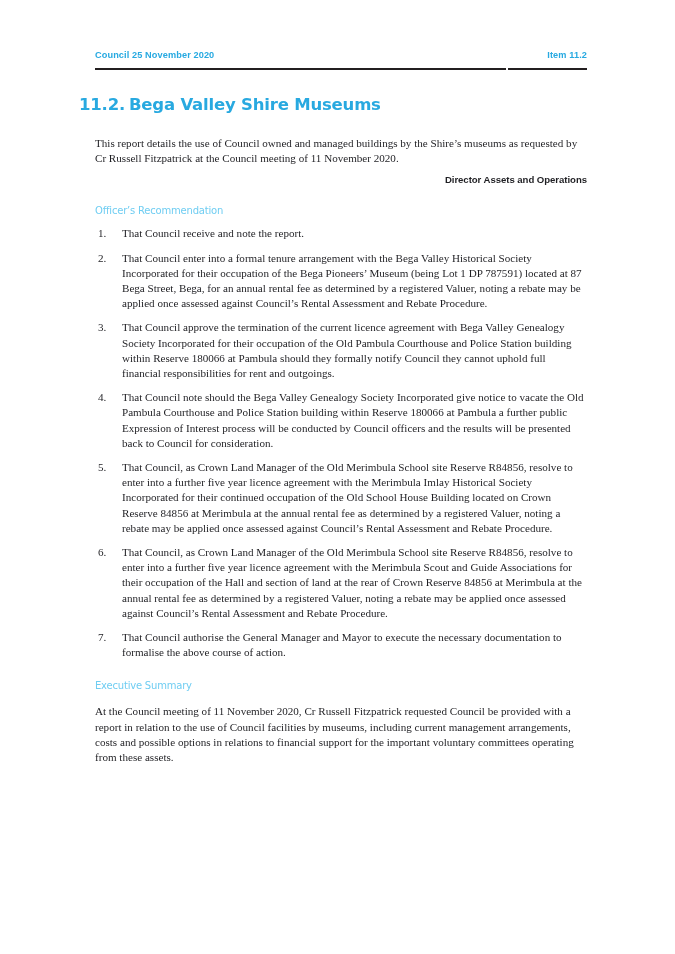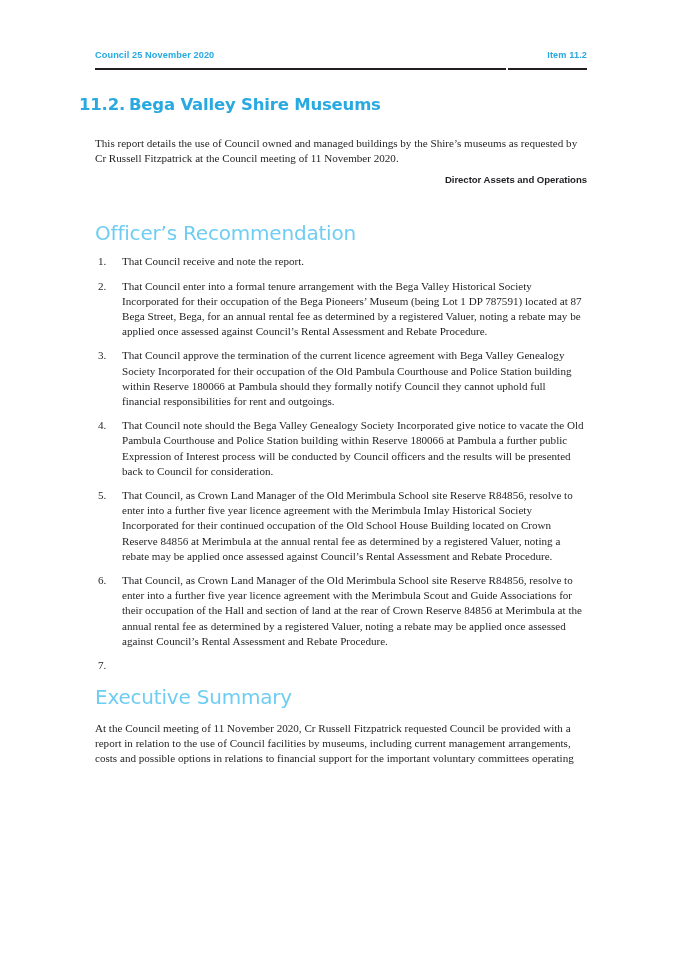--- a/index.html
+++ b/index.html
@@ -106,24 +106,24 @@
     font-family: "Liberation Sans", sans-serif;
     font-size: 9.6px;
     font-weight: bold;
     color: #1f1f23;
     letter-spacing: -0.05px;
   }
 
   
   h2.sec-heading {
     font-family: "DejaVu Sans", sans-serif;
-    font-size: 20px;
+    font-size: 10px;
     font-weight: normal;
     color: #6fcdf2;
-    margin: 36px 0 9px 0;
+    margin: 20px 0 9px 0;
     letter-spacing: -0.2px;
     line-height: 1.2;
   }
   h3.sub-heading {
     font-family: "DejaVu Sans", sans-serif;
     font-size: 14px;
     font-weight: normal;
     color: #6fcdf2;
     margin: 13px 0 7px 0;
     letter-spacing: -0.1px;
@@ -221,20 +221,21 @@
       <li>
         <span class="li-num">5.</span>
         <span>That Council, as Crown Land Manager of the Old Merimbula School site Reserve R84856, resolve to enter into a further five year licence agreement with the Merimbula Imlay Historical Society Incorporated for their continued occupation of the Old School House Building located on Crown Reserve 84856 at Merimbula at the annual rental fee as determined by a registered Valuer, noting a rebate may be applied once assessed against Council’s Rental Assessment and Rebate Procedure.</span>
       </li>
       <li>
         <span class="li-num">6.</span>
         <span>That Council, as Crown Land Manager of the Old Merimbula School site Reserve R84856, resolve to enter into a further five year licence agreement with the Merimbula Scout and Guide Associations for their occupation of the Hall and section of land at the rear of Crown Reserve 84856 at Merimbula at the annual rental fee as determined by a registered Valuer, noting a rebate may be applied once assessed against Council’s Rental Assessment and Rebate Procedure.</span>
       </li>
       <li>
         <span class="li-num">7.</span>
+        <span>That Council authorise the General Manager and Mayor to execute the necessary documentation to formalise the above course of action.</span>
       </li>
     </ol>
 
     <h2 class="sec-heading">Executive Summary</h2>
     <p class="para tight">At the Council meeting of 11 November 2020, Cr Russell Fitzpatrick requested Council be provided with a report in relation to the use of Council facilities by museums, including current management arrangements, costs and possible options in relations to financial support for the important voluntary committees operating from these assets.</p>
 
     <h3 class="sub-heading">Background</h3>
 
   </div>
 

